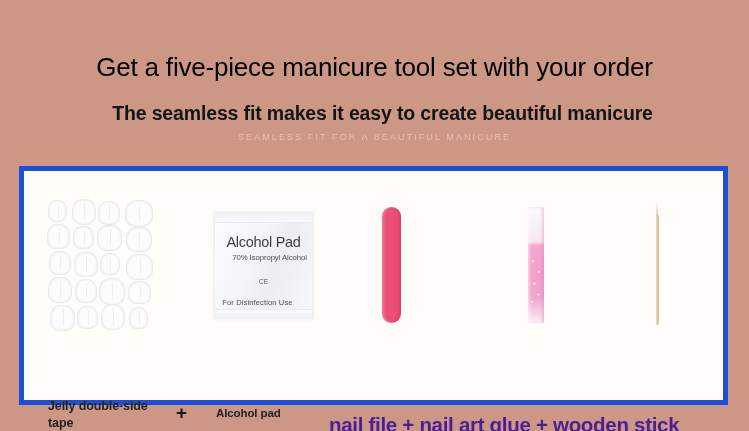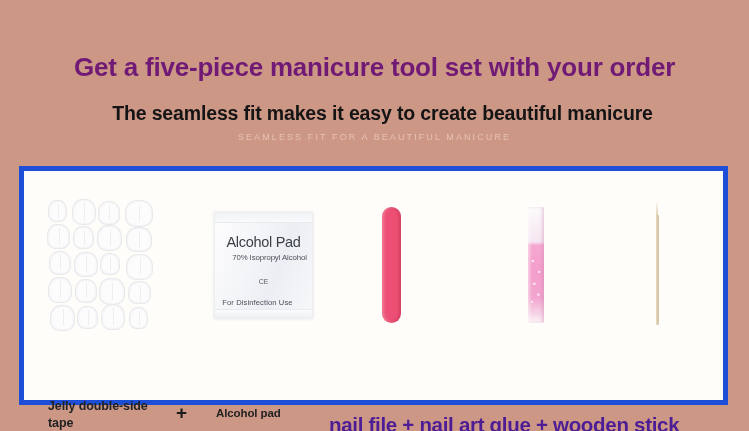--- a/index.html
+++ b/index.html
@@ -15,23 +15,23 @@
     position: relative;
   }
 
   
   .headline {
     position: absolute;
     left: 0;
     top: 52px;
     width: 749px;
     text-align: center;
-    color: #701a75;
+    color: #000000;
     font-size: 26px;
-    font-weight: bold;
+    font-weight: normal;
     letter-spacing: -0.2px;
     line-height: 30px;
     white-space: nowrap;
   }
   .subheadline {
     position: absolute;
     left: 8px;
     top: 101px;
     width: 749px;
     text-align: center;

